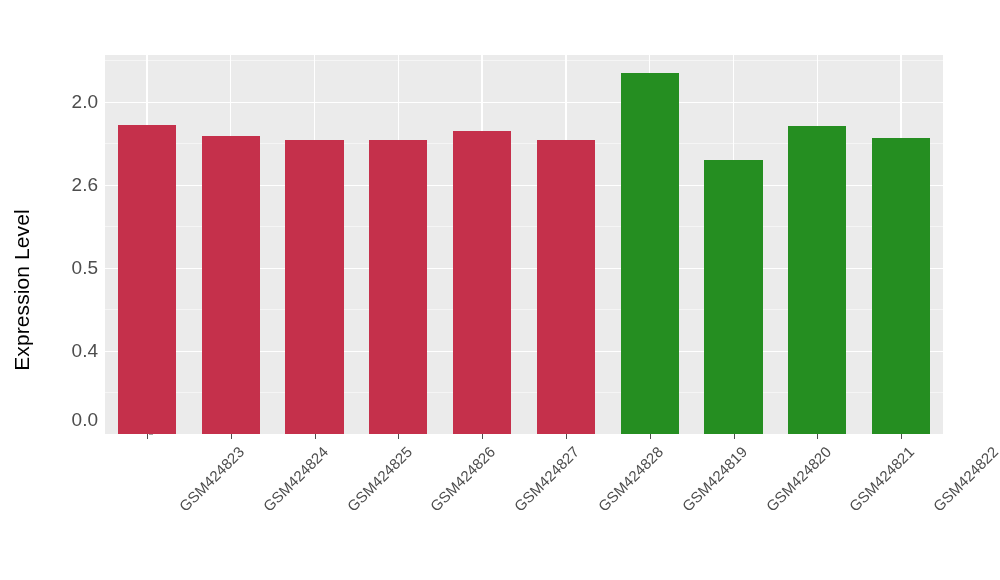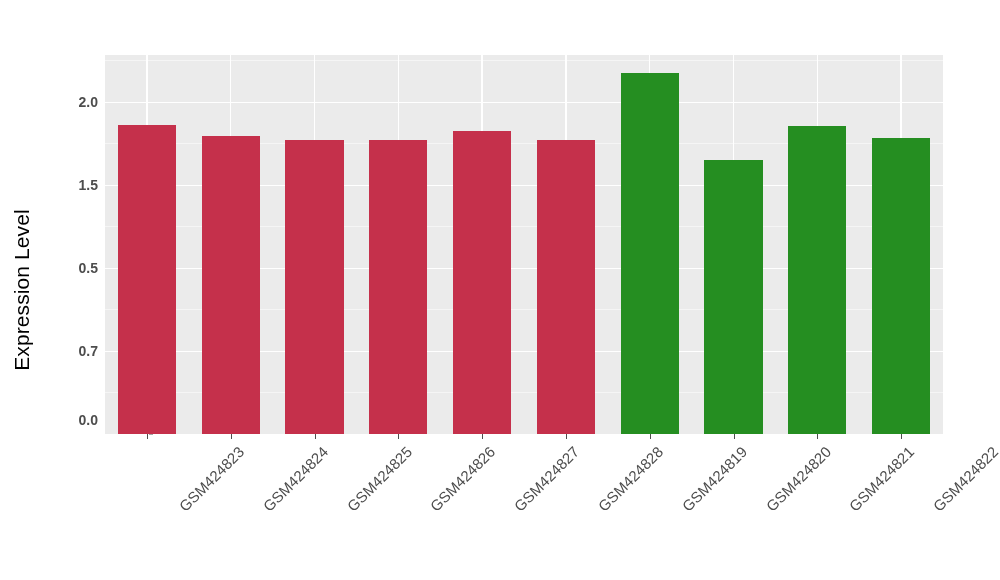--- a/index.html
+++ b/index.html
@@ -45,25 +45,24 @@
     position: absolute;
     left: 50px;
     top: 0;
     width: 48px;
     height: 580px;
   }
   .y-tick-label {
     position: absolute;
     right: 0;
     transform: translateY(-50%);
-    font-size: 14px;
+    font-size: 19px;
     color: #4d4d4d;
     text-align: left;
     white-space: nowrap;
-    font-weight: bold;
   }
   .y-tick-mark {
     position: absolute;
     left: 99px;
     width: 4px;
     height: 1px;
     background: #4d4d4d;
     transform: translateY(-50%);
   }
 
@@ -126,25 +125,25 @@
 </head>
 <body>
 
 <div id="chart-root">
 
   <div id="y-axis-title">Expression Level</div>
 
   <div id="y-tick-labels">
       <div class="y-tick-label" style="top: 420px;">0.0</div>
       <div class="y-tick-mark" style="top: 434px;"></div>
-      <div class="y-tick-label" style="top: 350.886px;">0.7</div>
+      <div class="y-tick-label" style="top: 350.886px;">0.4</div>
       <div class="y-tick-mark" style="top: 350.886px;"></div>
       <div class="y-tick-label" style="top: 267.772px;">0.5</div>
       <div class="y-tick-mark" style="top: 267.772px;"></div>
-      <div class="y-tick-label" style="top: 184.658px;">1.5</div>
+      <div class="y-tick-label" style="top: 184.658px;">2.6</div>
       <div class="y-tick-mark" style="top: 184.658px;"></div>
       <div class="y-tick-label" style="top: 101.544px;">2.0</div>
       <div class="y-tick-mark" style="top: 101.544px;"></div>
     </div>
 
   <div id="panel">
       <div class="gridline-minor" style="top: 337.443px;"></div>
       <div class="gridline-minor" style="top: 254.329px;"></div>
       <div class="gridline-minor" style="top: 171.215px;"></div>
       <div class="gridline-minor" style="top: 88.1009px;"></div>

